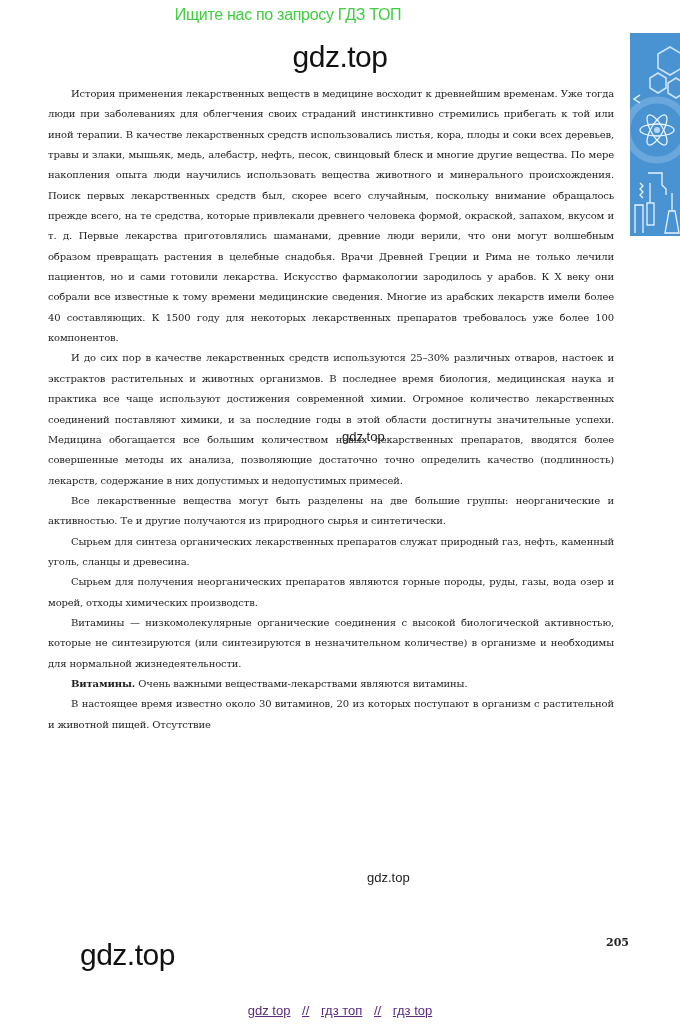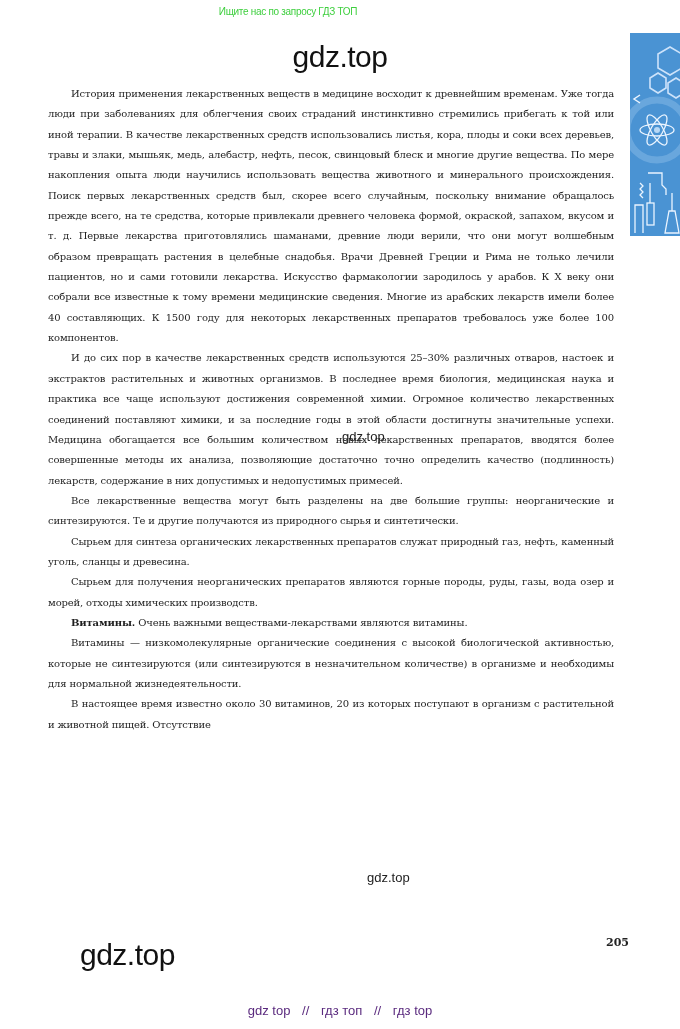--- a/index.html
+++ b/index.html
@@ -5,21 +5,21 @@
     html, body { margin: 0; padding: 0; }
     body {
       width: 680px; height: 1029px; background: #ffffff;
       position: relative; overflow: hidden;
       font-family: "DejaVu Serif", "Liberation Serif", serif;
       color: #1e1e1e;
     }
     .top-banner {
       position: absolute; top: 6px; left: 0; width: 576px; text-align: center;
       font-family: "Liberation Sans", "DejaVu Sans", sans-serif;
-      font-size: 10px; color: #3ecf3e; letter-spacing: -0.3px;
+      font-size: 16px; color: #3ecf3e; letter-spacing: -0.3px;
     }
     .wm-large {
       position: absolute; font-family: "Liberation Sans", "DejaVu Sans", sans-serif;
       font-size: 30px; color: #111; letter-spacing: -0.5px;
     }
     .wm-top { top: 40px; left: 0; width: 680px; text-align: center; }
     .wm-bottom { top: 938px; left: 80px; }
     .wm-small {
       position: absolute; font-family: "Liberation Sans", "DejaVu Sans", sans-serif;
       font-size: 13px; color: #222;
@@ -38,21 +38,21 @@
     .content .ital { }
     .page-number {
       position: absolute; top: 936px; left: 590px;
       font-size: 11px; font-weight: bold; color: #222; margin-left: 16px;
     }
     .footer-links {
       position: absolute; top: 1003px; left: 0; width: 680px; text-align: center;
       font-family: "Liberation Sans", "DejaVu Sans", sans-serif;
       font-size: 13px; color: #5a2a7e;
     }
-    .footer-links span { margin: 16px 4px; }
+    .footer-links span { margin: 16px 4px; text-decoration: underline; }
   </style>
 </head>
 <body>
 
 <div class="top-banner">Ищите нас по запросу ГДЗ ТОП</div>
 <div class="wm-large wm-top">gdz.top</div>
 
 <div class="side-art">
   <svg viewBox="0 0 50 203" xmlns="http://www.w3.org/2000/svg">
     <rect width="50" height="203" fill="#4a93d3"></rect>
@@ -77,25 +77,25 @@
       <path d="M35 200 l4 -22 h6 l4 22 z"></path>
       <path d="M42 160 v18"></path>
       <path d="M10 150 l3 3 l-3 3 l3 3 l-3 3 l3 3"></path>
     </g>
   </svg>
 </div>
 
 <div class="content">
   <p>История применения лекарственных веществ в медицине восходит к древнейшим временам. Уже тогда люди при заболеваниях для об­легчения своих страданий инстинктивно стремились прибегать к той или иной терапии. В качестве лекарственных средств использовались листья, кора, плоды и соки всех деревьев, травы и злаки, мышьяк, медь, алебастр, нефть, песок, свинцовый блеск и многие другие ве­щества. По мере накопления опыта люди научились использовать вещества животного и минерального происхождения. Поиск первых лекарственных средств был, скорее всего случайным, поскольку вни­мание обращалось прежде всего, на те средства, которые привлекали древнего человека формой, окраской, запахом, вкусом и т. д. Первые лекарства приготовлялись шаманами, древние люди верили, что они могут волшебным образом превращать растения в целебные снадобья. Врачи Древней Греции и Рима не только лечили пациентов, но и сами готовили лекарства. Искусство фармакологии зародилось у арабов. К X веку они собрали все известные к тому времени медицинские све­дения. Многие из арабских лекарств имели более 40 составляющих. К 1500 году для некоторых лекарственных препаратов требовалось уже более 100 компонентов.</p>
   <p>И до сих пор в качестве лекарственных средств используются 25–30% различных отваров, настоек и экстрактов растительных и животных организмов. В последнее время биология, медицинская на­ука и практика все чаще используют достижения современной химии. Огромное количество лекарственных соединений поставляют химики, и за последние годы в этой области достигнуты значительные успехи. Медицина обогащается все большим количеством новых лекарственных препаратов, вводятся более совершенные методы их анализа, позволя­ющие достаточно точно определить качество (подлинность) лекарств, содержание в них допустимых и недопустимых примесей.</p>
-  <p><span>Все лекарственные вещества могут быть разделены на две большие группы: </span><span class="ital">неорганические</span><span> и </span><span class="ital">синтезируются</span><span>. Те и другие получаются из природного сырья и синтетически.</span></p>
+  <p><span>Все лекарственные вещества могут быть разделены на две большие группы: </span><span class="ital">неорганические</span><span> и </span><span class="ital">активностью</span><span>. Те и другие получаются из природного сырья и синтетически.</span></p>
   <p>Сырьем для синтеза органических лекарственных препаратов служат природный газ, нефть, каменный уголь, сланцы и древесина.</p>
   <p>Сырьем для получения неорганических препаратов являются горные породы, руды, газы, вода озер и морей, отходы химических производств.</p>
+  <p><span class="ital">Витамины</span><span> — низкомолекулярные органические соединения с вы­сокой биологической активностью, которые не синтезируются (или синтезируются в незначительном количестве) в организме и необходимы для нормальной жизнедеятельности.</span></p>
   <p><span class="bold">Витамины.</span><span> Очень важными веществами-лекарствами являются витамины.</span></p>
-  <p><span class="ital">Витамины</span><span> — низкомолекулярные органические соединения с вы­сокой биологической активностью, которые не синтезируются (или синтезируются в незначительном количестве) в организме и необходимы для нормальной жизнедеятельности.</span></p>
   <p>В настоящее время известно около 30 витаминов, 20 из которых поступают в организм с растительной и животной пищей. Отсутствие</p>
 </div>
 
 <div class="wm-small" style="top:429px; left:342px;">gdz.top</div>
 <div class="wm-small" style="top:870px; left:367px;">gdz.top</div>
 
 <div class="page-number">205</div>
 <div class="wm-large wm-bottom">gdz.top</div>
 
 <div class="footer-links">

